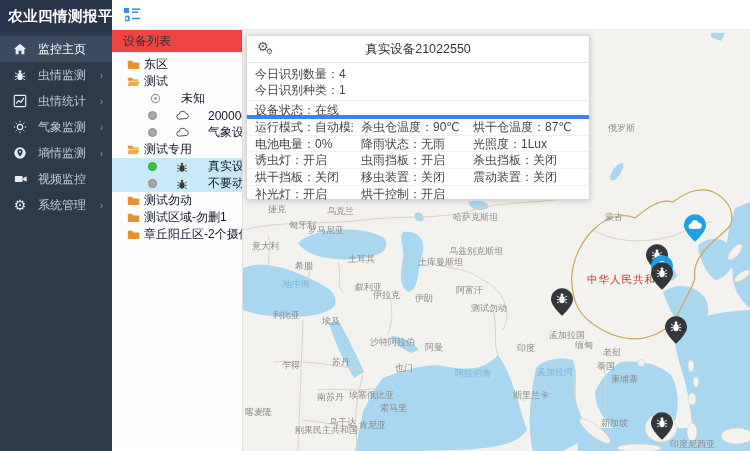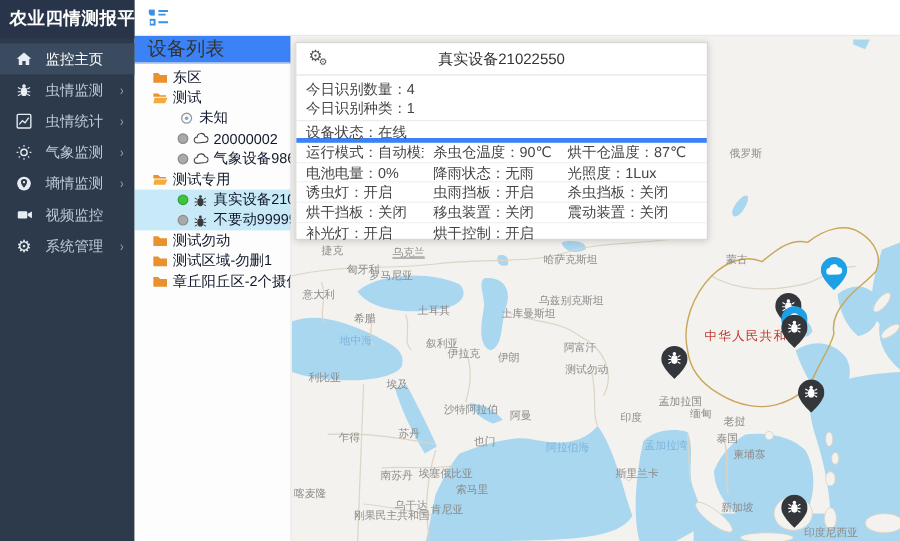--- a/index.html
+++ b/index.html
@@ -22,26 +22,26 @@
     transform:scaleY(1.3); }
 
   
   .topbar { position:absolute; left:112px; top:0; width:638px; height:30px; background:#fff;
     border-bottom:1px solid #e8e8e8; z-index:20; display:flex; align-items:center; }
   .tree-toggle { margin-left:11px; width:18px; height:16px; cursor:pointer; }
 
   
   .device-panel { position:absolute; left:112px; top:30px; width:131px; height:421px;
     background:#fdfdfd; border-right:1px solid #e4e4e4; z-index:15; }
-  .panel-header { height:23px; line-height:23px; background:#3b82f6; color:#333;
-    font-size:16px; padding-left:11px; border-bottom:1px solid #e2e2e2; }
+  .panel-header { height:23px; line-height:23px; background:#ef4444; color:#333;
+    font-size:12px; padding-left:11px; border-bottom:1px solid #e2e2e2; }
   .tree { padding-top:3px; }
   .tree-row { height:17px; display:flex; align-items:center; font-size:12px; color:#0f172a;
     cursor:pointer; white-space:nowrap; padding-left:14px; }
-  .tree-row.child { padding-left:36px; }
+  .tree-row.child { padding-left:36px;gap:15px; }
   .tree-row.selected { background:#c8e9f8; }
   .t-icon { display:inline-flex; width:14px; height:12px; margin-right:4px;
     align-items:center; justify-content:center; flex:0 0 auto; }
   .dot { width:9px; height:9px; border-radius:50%; margin-right:3px; flex:0 0 auto;
     border:1px solid rgba(0,0,0,.25); }
   .dot.online { background:#3fc43f; border-color:#2da52d; }
   .dot.offline { background:#a9a9a9; border-color:#8a8a8a; }
   .tree-row .lbl { overflow:hidden; }
 
   
@@ -352,35 +352,35 @@
         <path d="M330,330 L332,372 M360,336 C366,352 360,368 364,382"></path>
       </g>
 
       <path fill="none" stroke="#c9a75a" stroke-width="1.2" d="M330,262 C325,240 335,215 350,200 C362,188 378,182 392,188 C402,180 415,168 430,172 C445,160 462,156 474,164 C487,172 492,185 487,196 C478,206 468,212 462,220 C455,228 450,238 452,248 C448,262 440,272 436,282 C430,295 420,302 408,306 C392,312 372,308 356,298 C342,290 332,278 330,262 Z"></path>
     </svg>
     <div>
         <span class="map-label land" style="left: 365px; top: 98px;">俄罗斯</span>
         <span class="map-label land" style="left: 210px; top: 187px;">哈萨克斯坦</span>
         <span class="map-label land" style="left: 362px; top: 187px;">蒙古</span>
         <span class="map-label land" style="left: 25px; top: 179px;">捷克</span>
-        <span class="map-label land" style="left: 84px; top: 181px; text-decoration: underline;">乌克兰</span>
+        <span class="map-label land" style="left: 84px; top: 181px;">乌克兰</span>
         <span class="map-label land" style="left: 46px; top: 195px;">匈牙利</span>
         <span class="map-label land" style="left: 65px; top: 200px;">罗马尼亚</span>
         <span class="map-label land" style="left: 9px; top: 216px;">意大利</span>
         <span class="map-label land" style="left: 105px; top: 229px;">土耳其</span>
         <span class="map-label land" style="left: 52px; top: 236px;">希腊</span>
         <span class="map-label water" style="left: 40px; top: 254px;">地中海</span>
         <span class="map-label land" style="left: 112px; top: 257px;">叙利亚</span>
         <span class="map-label land" style="left: 130px; top: 265px;">伊拉克</span>
         <span class="map-label land" style="left: 175px; top: 232px;">土库曼斯坦</span>
         <span class="map-label land" style="left: 206px; top: 221px;">乌兹别克斯坦</span>
         <span class="map-label land" style="left: 172px; top: 268px;">伊朗</span>
-        <span class="map-label land" style="left: 227px; top: 260px;">阿富汗</span>
+        <span class="map-label land" style="left: 213px; top: 260px;">阿富汗</span>
         <span class="map-label land" style="left: 228px; top: 278px;">测试勿动</span>
-        <span class="map-label land" style="left: 14px; top: 285px; font-family: Liberation Serif, serif;">利比亚</span>
+        <span class="map-label land" style="left: 30px; top: 285px; font-family: Liberation Serif, serif;">利比亚</span>
         <span class="map-label land" style="left: 79px; top: 291px;">埃及</span>
         <span class="map-label land" style="left: 127px; top: 312px;">沙特阿拉伯</span>
         <span class="map-label land" style="left: 182px; top: 317px;">阿曼</span>
         <span class="map-label land" style="left: 152px; top: 338px;">也门</span>
         <span class="map-label land" style="left: 274px; top: 318px;">印度</span>
         <span class="map-label water" style="left: 212px; top: 343px;">阿拉伯海</span>
         <span class="map-label land" style="left: 270px; top: 365px; text-align: center;">斯里兰卡</span>
         <span class="map-label land" style="left: 39px; top: 335px;">乍得</span>
         <span class="map-label land" style="left: 89px; top: 332px;">苏丹</span>
         <span class="map-label land" style="left: 74px; top: 367px;">南苏丹</span>

